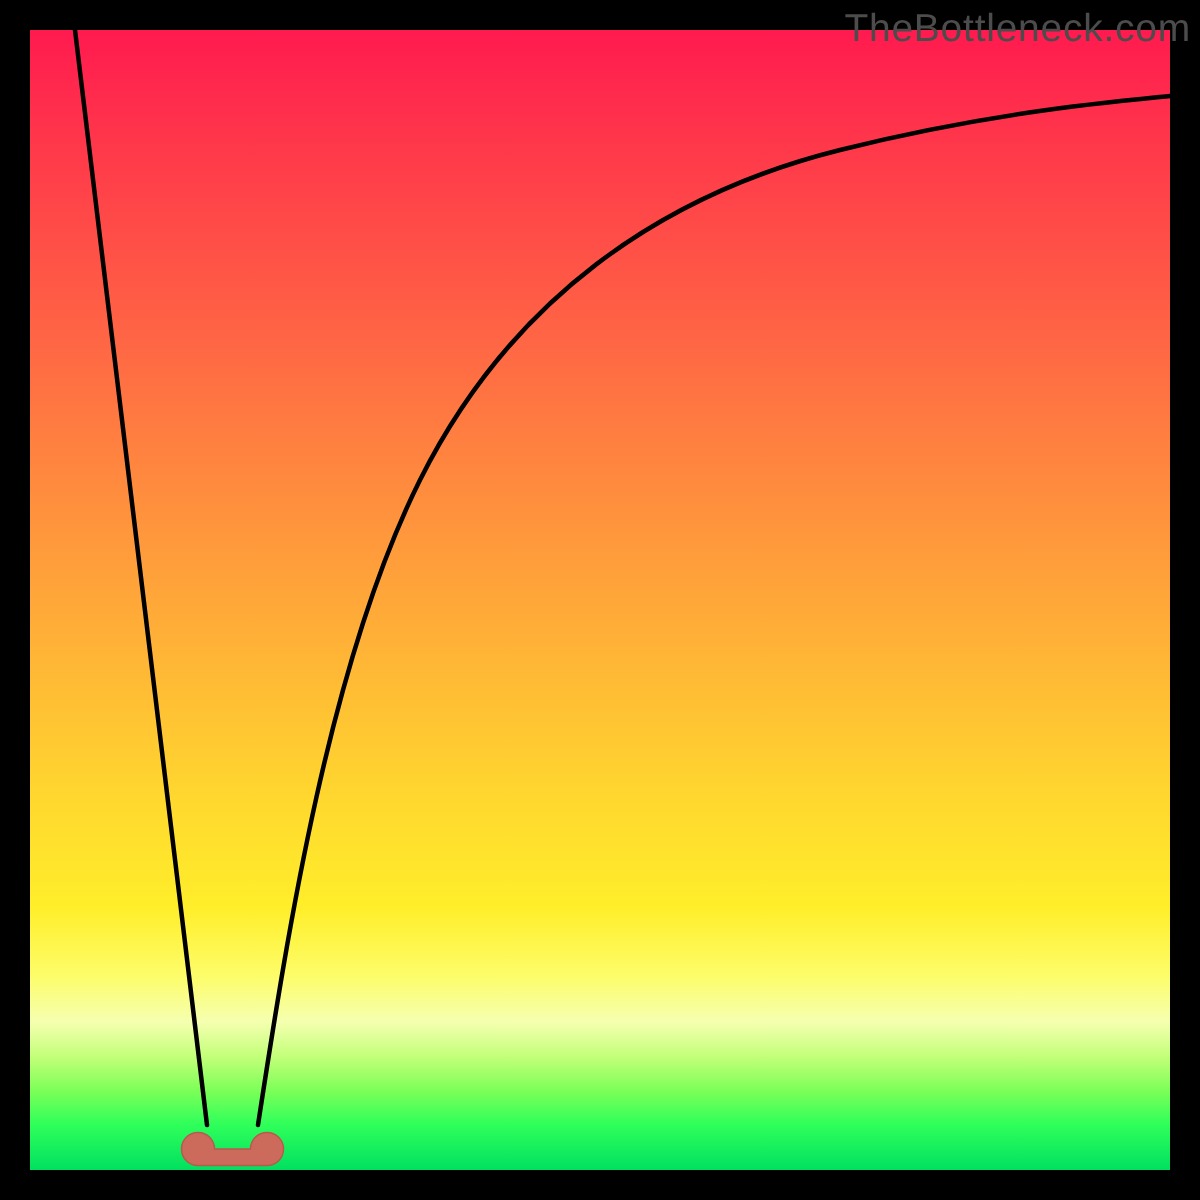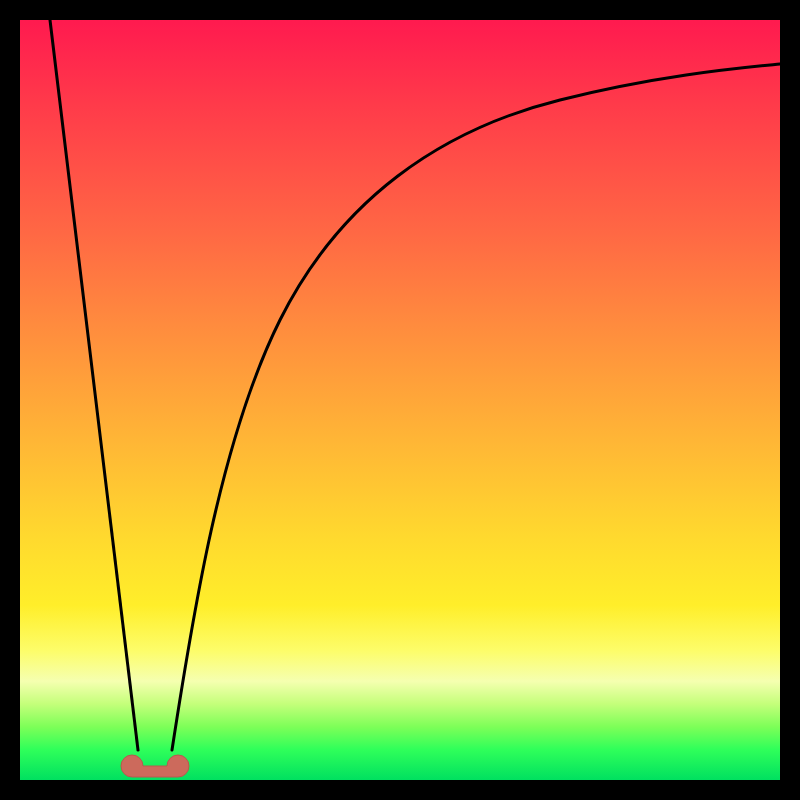--- a/index.html
+++ b/index.html
@@ -91,13 +91,14 @@
                l 46 0
                a 11 11 0 0 0 0 -22
                a 11 11 0 0 0 -11 11
                l -24 0
                a 11 11 0 0 0 -11 -11
                Z"></path>
     </svg>
 
   </div>
 
+  <div class="watermark">TheBottleneck.com</div>
 </div>
 
 </body></html>

